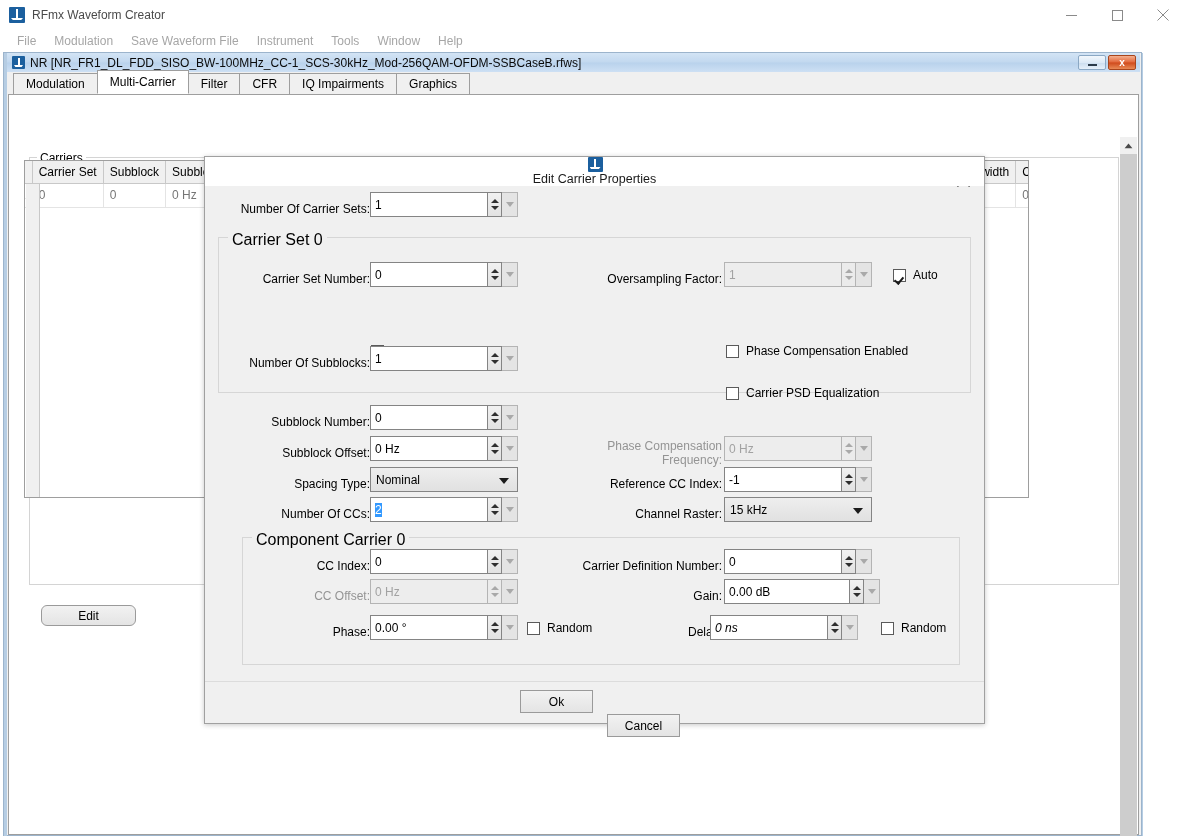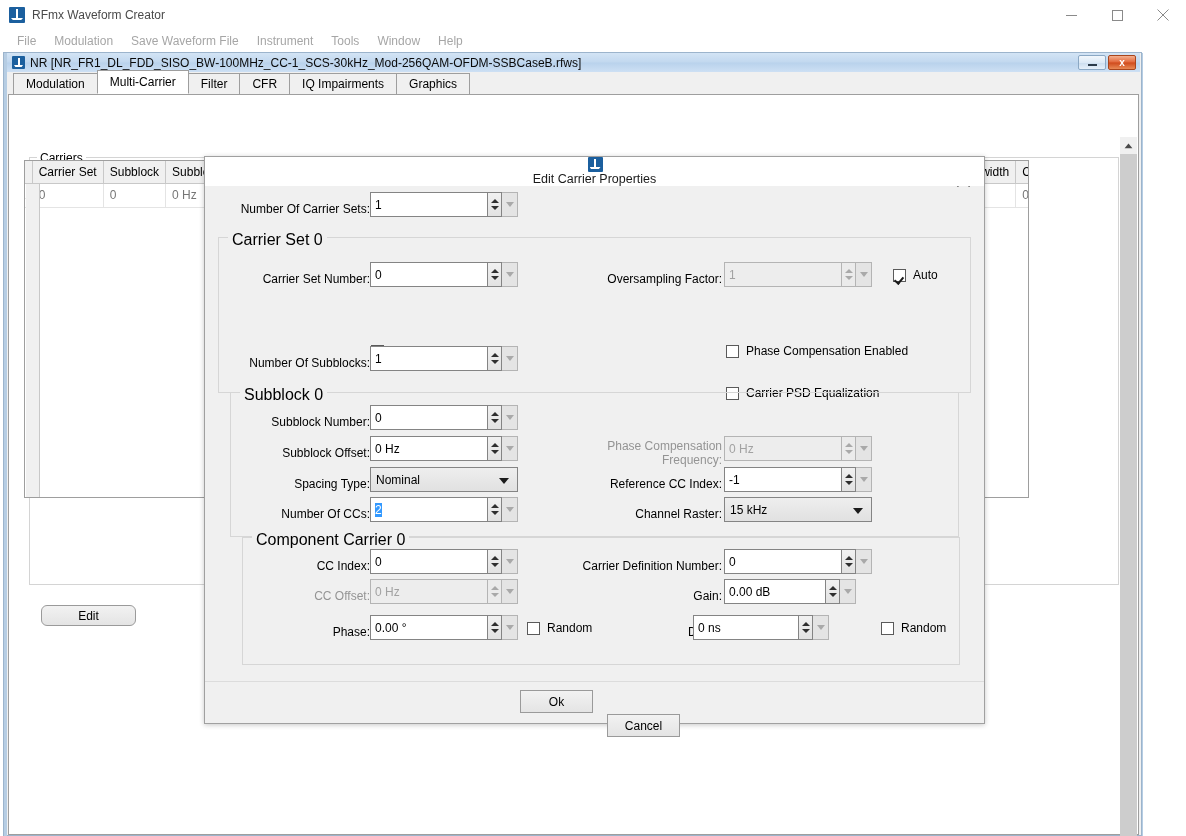--- a/index.html
+++ b/index.html
@@ -509,23 +509,20 @@
       <div class="dropbtn">
           <div class="chev"></div>
         </div>
     </div>
 
     <div class="chk" style="left:521px; top:199px;">
       <span class="box"></span>
       <span class="cl">Carrier PSD Equalization</span>
     </div>
 
-    <div class="dgroup" style="left:25px; top:205px; width:729px; height:145px;">
-      <span class="dglabel">Subblock 0</span>
-    </div>
 
     <div class="lbl" style="left:40px; top:228px; width:125px;">Subblock Number:</div>
     <div class="spin" style="left:165px; top:218px; width:148px;">
       <div class="txt">0</div>
       <div class="updown">
           <div class="ar up"></div>
           <div class="ar dn"></div>
         </div>
       <div class="dropbtn">
           <div class="chev"></div>
@@ -629,21 +626,21 @@
       <div class="updown">
           <div class="ar up"></div>
           <div class="ar dn"></div>
         </div>
       <div class="dropbtn">
           <div class="chev"></div>
         </div>
     </div>
 
     <div class="lbl" style="left:365px; top:402px; width:152px;">Gain:</div>
-    <div class="spin" style="left:519px; top:392px; width:132px;">
+    <div class="spin" style="left:519px; top:392px; width:156px;">
       <div class="txt">0.00 dB</div>
       <div class="updown">
           <div class="ar up"></div>
           <div class="ar dn"></div>
         </div>
       <div class="dropbtn">
           <div class="chev"></div>
         </div>
     </div>
 
@@ -657,21 +654,21 @@
       <div class="dropbtn">
           <div class="chev"></div>
         </div>
     </div>
     <div class="chk" style="left:322px; top:434px;">
       <span class="box"></span>
       <span class="cl">Random</span>
     </div>
 
     <div class="lbl" style="left:397px; top:438px; width:120px;">Delay:</div>
-    <div class="spin" style="left:488px; top:428px; width:136px;">
+    <div class="spin" style="left:505px; top:428px; width:148px;font-style:italic;">
       <div class="txt">0 ns</div>
       <div class="updown">
           <div class="ar up"></div>
           <div class="ar dn"></div>
         </div>
       <div class="dropbtn">
           <div class="chev"></div>
         </div>
     </div>
     <div class="chk" style="left:676px; top:434px;">

